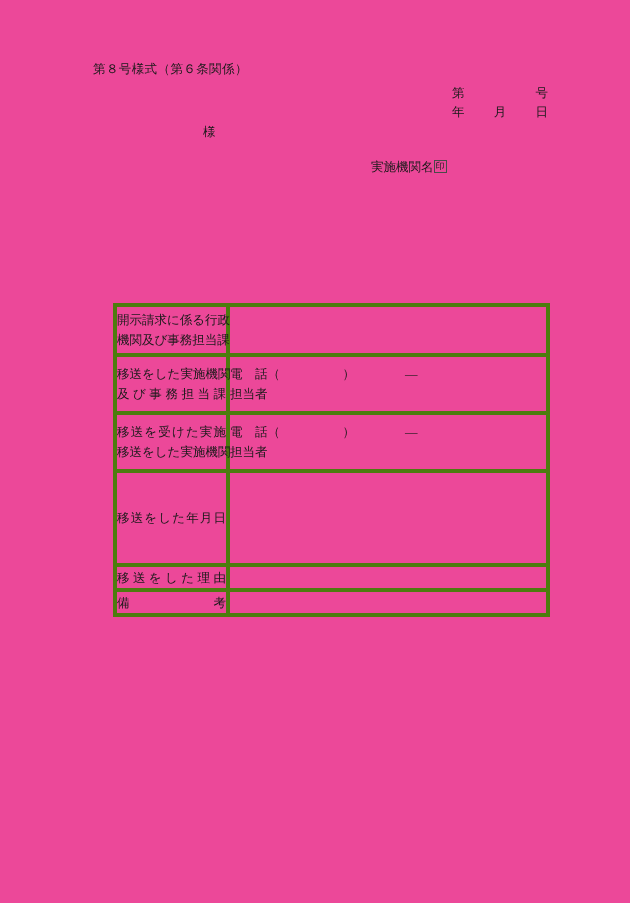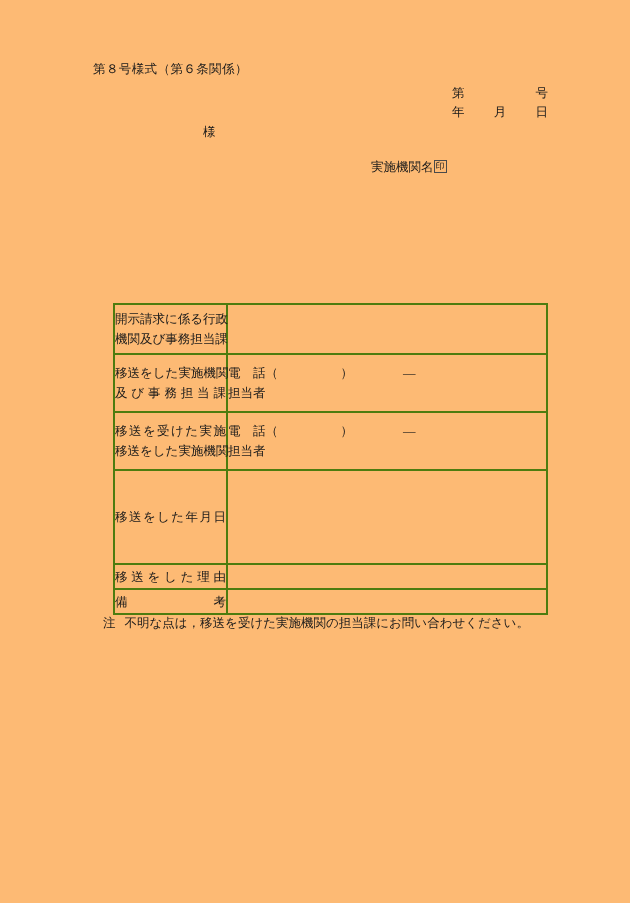--- a/index.html
+++ b/index.html
@@ -10,21 +10,21 @@
   }
   body {
     font-family: "Liberation Serif", "DejaVu Serif", serif;
     color: #1a1a1a;
     -webkit-font-smoothing: antialiased;
   }
   .page {
     position: relative;
     width: 630px;
     height: 903px;
-    background: #fdba74;
+    background: #ec4899;
     overflow: hidden;
     box-sizing: border-box;
   }
 
   
   .form-no {
     position: absolute;
     left: 93px;
     top: 61px;
     font-size: 12.5px;
@@ -117,21 +117,21 @@
   .form-table {
     position: absolute;
     left: 113px;
     top: 303px;
     width: 433px;
     border-collapse: collapse;
     table-layout: fixed;
     font-size: 12.5px;
   }
   .form-table td {
-    border: 2px solid #4d7c0f;
+    border: 4px solid #4d7c0f;
     padding: 0;
     vertical-align: middle;
   }
   .col-label { width: 113px; }
   .col-value { width: 320px; }
 
   .label-cell {
     padding: 5px 7px;
     line-height: 20px;
   }
@@ -293,17 +293,14 @@
           </span>
         </td>
         <td class="value-cell">
           <span></span>
         </td>
       </tr>
 
     </tbody>
   </table>
 
-  <div class="note">
-    <span class="note-marker">注</span><span>不明な点は，移送を受けた実施機関の担当課にお問い合わせください。</span>
-  </div>
 
 </div>
 
 </body></html>

